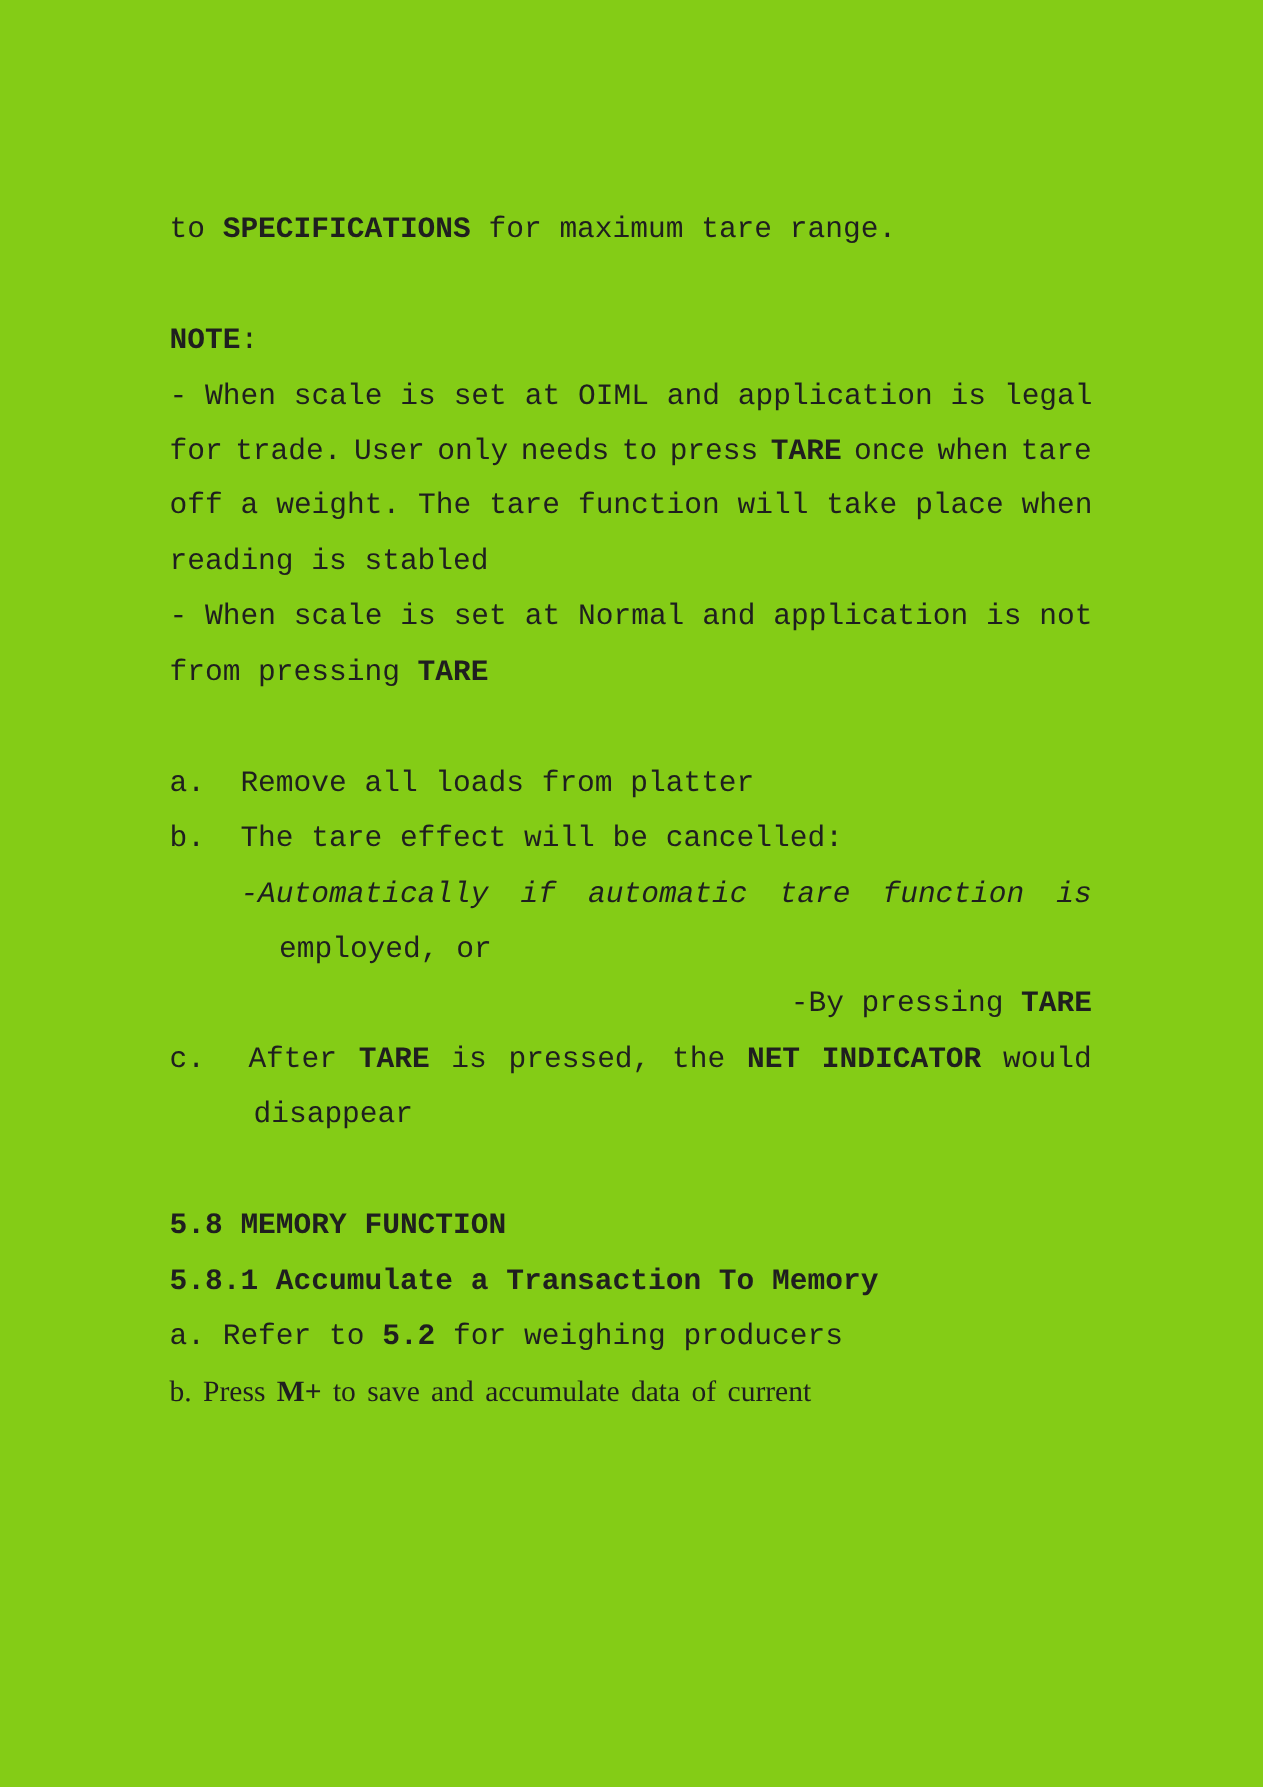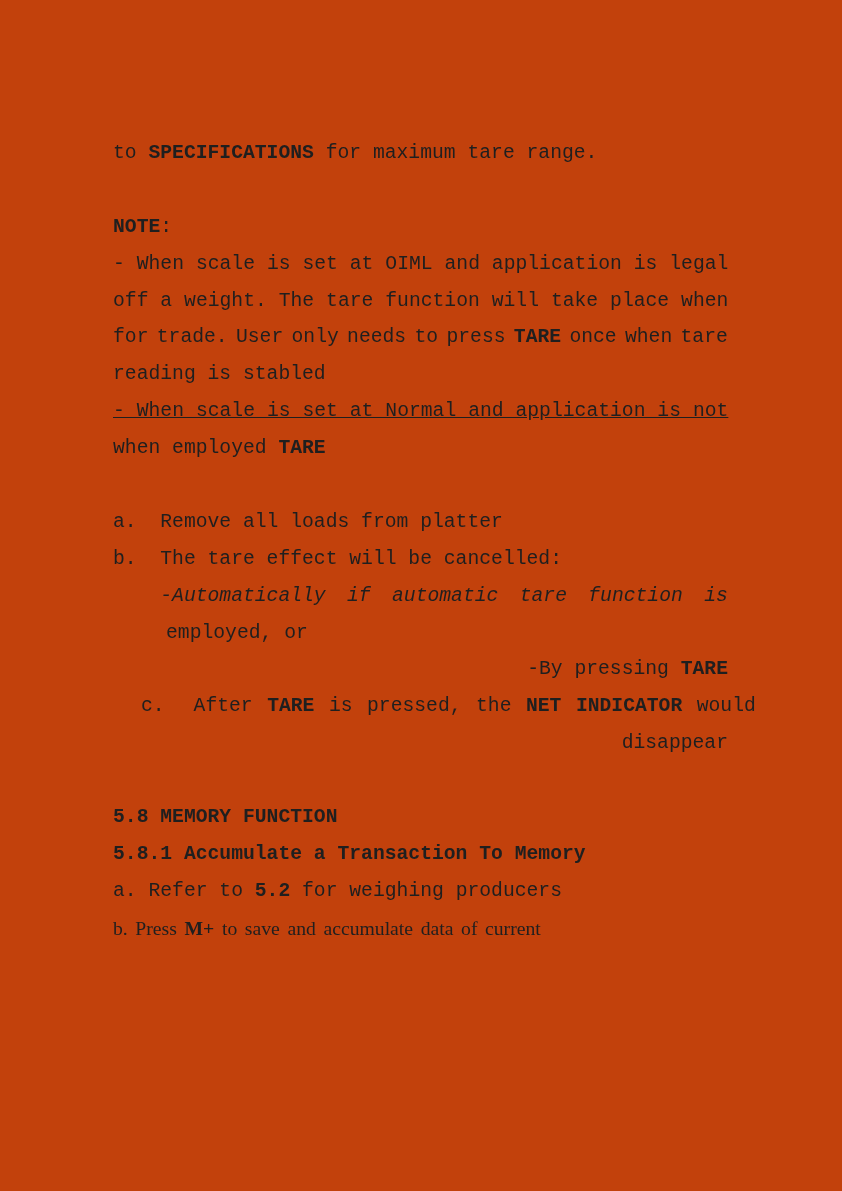--- a/index.html
+++ b/index.html
@@ -4,21 +4,21 @@
 <style>
   html, body {
     margin: 0;
     padding: 0;
     background: #ffffff;
   }
   .page {
     position: relative;
     width: 842px;
     height: 1191px;
-    background: #c2410c;
+    background: #84cc16;
     overflow: hidden;
   }
   .content {
     position: absolute;
     left: 113px;
     top: 135px;
     width: 615px;
   }
   .line {
     height: 36.9px;
@@ -35,32 +35,32 @@
 </style>
 </head>
 <body>
 
 <div class="page">
   <div class="content" style="color: rgb(31, 31, 31);">
       <div class="line"><span><span>to </span><span class="b">SPECIFICATIONS</span><span> for maximum tare range.</span></span></div>
       <div class="line"><span></span></div>
       <div class="line"><span><span class="b">NOTE</span><span>:</span></span></div>
       <div class="line" style="word-spacing: 0.1px;"><span><span>- When scale is set at OIML and application is legal</span></span></div>
+      <div class="line" style="word-spacing: -3.5px;"><span><span>for trade. User only needs to press </span><span class="b">TARE</span><span> once when tare</span></span></div>
       <div class="line" style="word-spacing: 0.11px;"><span><span>off a weight. The tare function will take place when</span></span></div>
-      <div class="line" style="word-spacing: -3.5px;"><span><span>for trade. User only needs to press </span><span class="b">TARE</span><span> once when tare</span></span></div>
       <div class="line"><span><span>reading is stabled</span></span></div>
-      <div class="line" style="word-spacing: 0.1px; text-decoration: underline;"><span><span>- When scale is set at Normal and application is not</span></span></div>
-      <div class="line"><span><span>when employed </span><span class="b">TARE</span></span></div>
+      <div class="line" style="word-spacing: 0.1px;"><span><span>- When scale is set at Normal and application is not</span></span></div>
+      <div class="line"><span><span>from pressing </span><span class="b">TARE</span></span></div>
       <div class="line"><span></span></div>
       <div class="line"><span><span>a.  Remove all loads from platter</span></span></div>
       <div class="line"><span><span>b.  The tare effect will be cancelled:</span></span></div>
       <div class="line" style="margin-left: 47.28px; word-spacing: 9.54px; font-style: italic;"><span><span>-Automatically if automatic tare function is</span></span></div>
-      <div class="line" style="margin-left: 53px;"><span><span>employed, or</span></span></div>
+      <div class="line" style="margin-left: 73px;"><span><span>employed, or</span></span></div>
       <div class="line" style="margin-left: 47.28px; text-align: right;"><span><span>-By pressing </span><span class="b">TARE</span></span></div>
-      <div class="line" style="word-spacing: 2.67px; margin-left: 28px;"><span><span>c.  After </span><span class="b">TARE</span><span> is pressed, the </span><span class="b">NET INDICATOR</span><span> would</span></span></div>
-      <div class="line" style="margin-left: 56px; text-align: right;"><span><span>disappear</span></span></div>
+      <div class="line" style="word-spacing: 2.67px;"><span><span>c.  After </span><span class="b">TARE</span><span> is pressed, the </span><span class="b">NET INDICATOR</span><span> would</span></span></div>
+      <div class="line" style="margin-left: 56px;"><span><span>disappear</span></span></div>
       <div class="line"><span></span></div>
       <div class="line"><span><span class="b">5.8 MEMORY FUNCTION</span></span></div>
       <div class="line"><span><span class="b">5.8.1 Accumulate a Transaction To Memory</span></span></div>
       <div class="line"><span><span>a. Refer to </span><span class="b">5.2</span><span> for weighing producers</span></span></div>
       <div class="line" style="word-spacing: 2.67px; font-family: Liberation Serif, serif;"><span><span>b. Press </span><span class="b">M+</span><span> to save and accumulate data of current</span></span></div>
     </div>
 </div>
 
 </body></html>

